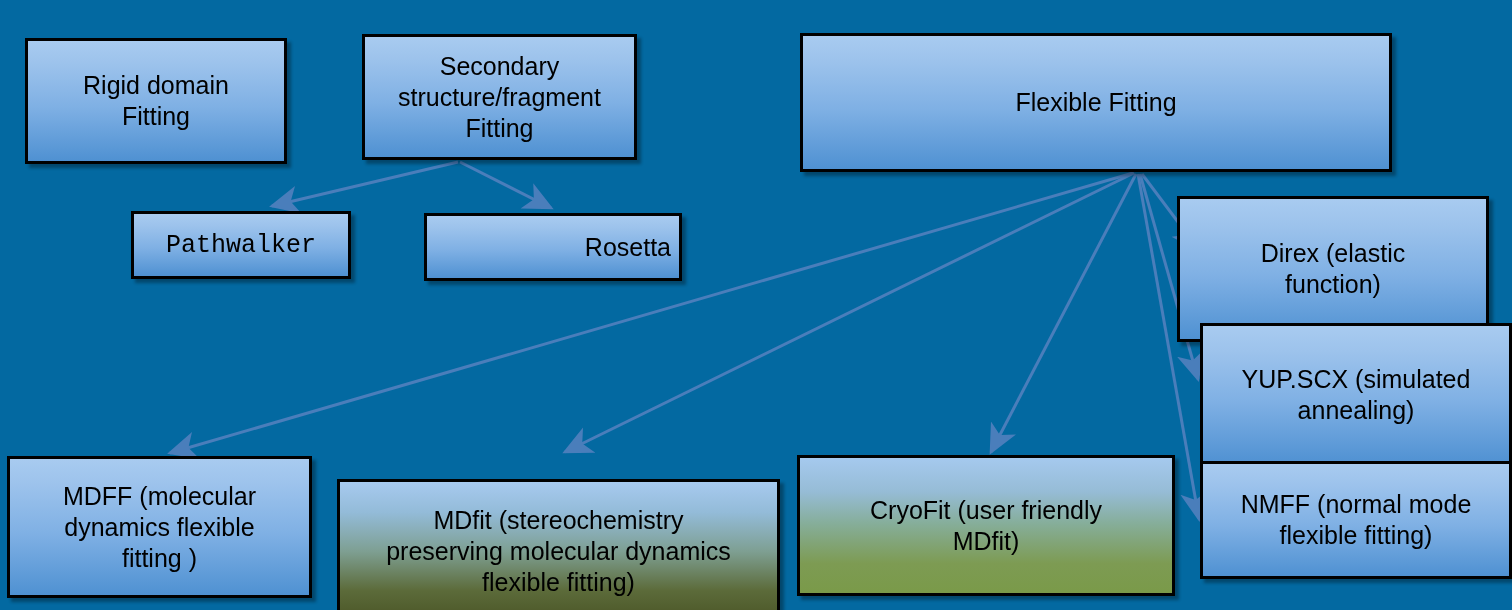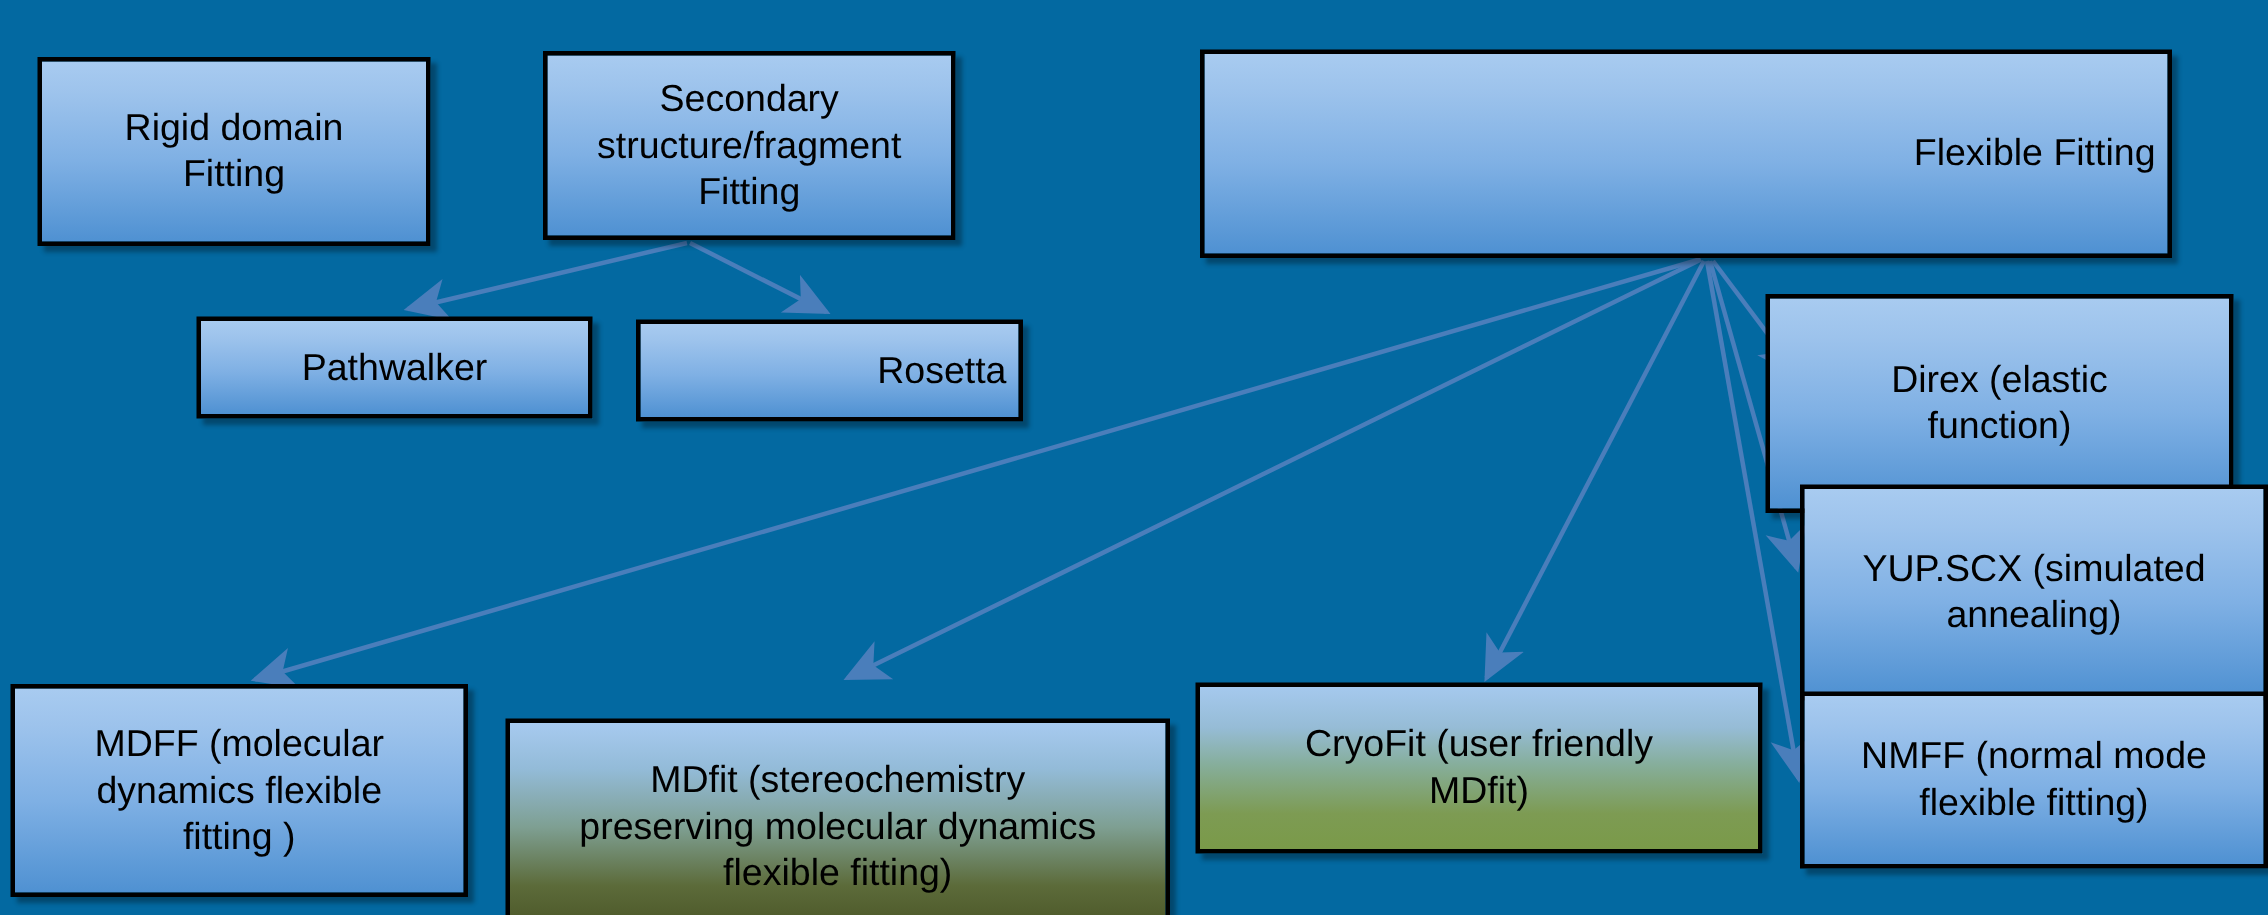--- a/index.html
+++ b/index.html
@@ -77,25 +77,25 @@
     <span class="node-label">Rigid domain
 Fitting</span>
   </div>
 
   <div class="node" style="left: 322px; top: 34px; width: 275px; height: 126px; margin-left: 40px;">
     <span class="node-label">Secondary
 structure/fragment
 Fitting</span>
   </div>
 
-  <div class="node" style="left: 800px; top: 33px; width: 648px; height: 139px; justify-content: flex-end;">
+  <div class="node" style="left: 800px; top: 33px; width: 592px; height: 139px;">
     <span class="node-label">Flexible Fitting</span>
   </div>
 
-  <div class="node" style="left: 131px; top: 211px; width: 264px; height: 68px;">
+  <div class="node" style="left: 131px; top: 211px; width: 220px; height: 68px; font-family: Liberation Mono, monospace;">
     <span class="node-label">Pathwalker</span>
   </div>
 
   <div class="node" style="left: 424px; top: 213px; width: 258px; height: 68px; justify-content: flex-end;">
     <span class="node-label">Rosetta</span>
   </div>
 
   <div class="node" style="left: 1177px; top: 196px; width: 312px; height: 146px;">
     <span class="node-label">Direx (elastic
 function)</span>
@@ -116,18 +116,18 @@
 dynamics flexible
 fitting )</span>
   </div>
 
   <div class="node greenish" style="left: 337px; top: 455px; width: 443px; height: 145px; margin-top: 24px;">
     <span class="node-label">MDfit (stereochemistry
 preserving molecular dynamics
 flexible fitting)</span>
   </div>
 
-  <div class="node green" style="left: 797px; top: 455px; width: 378px; height: 114px;">
+  <div class="node green" style="left: 797px; top: 455px; width: 378px; height: 141px;">
     <span class="node-label">CryoFit (user friendly
 MDfit)</span>
   </div>
 
 </div>
 
 </body></html>

